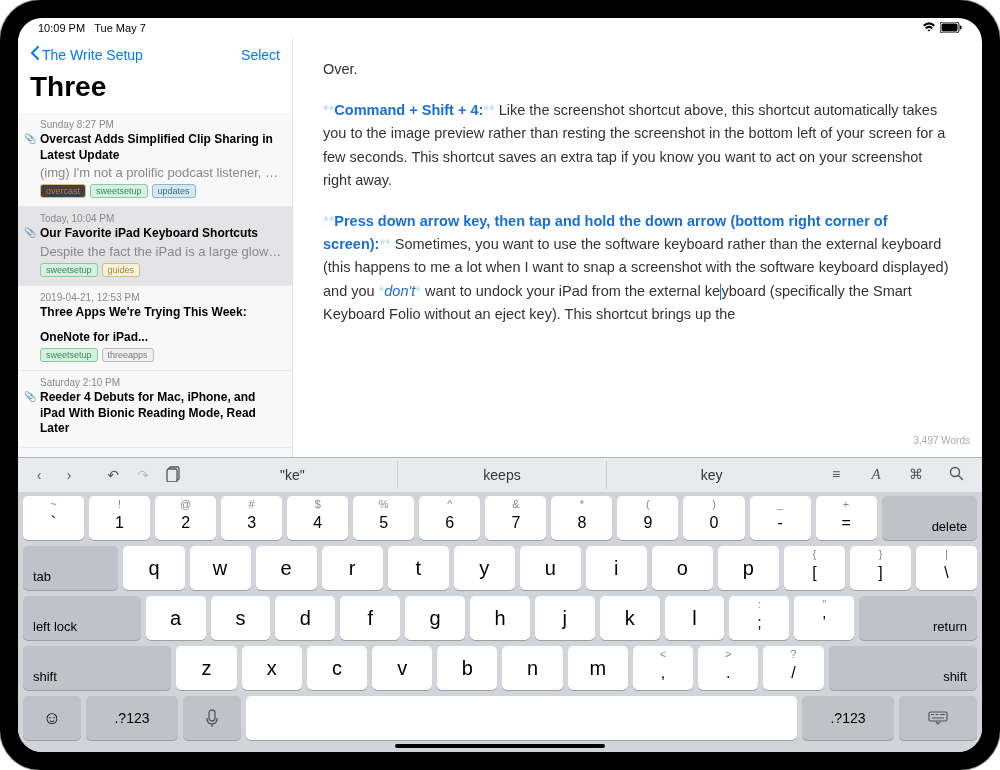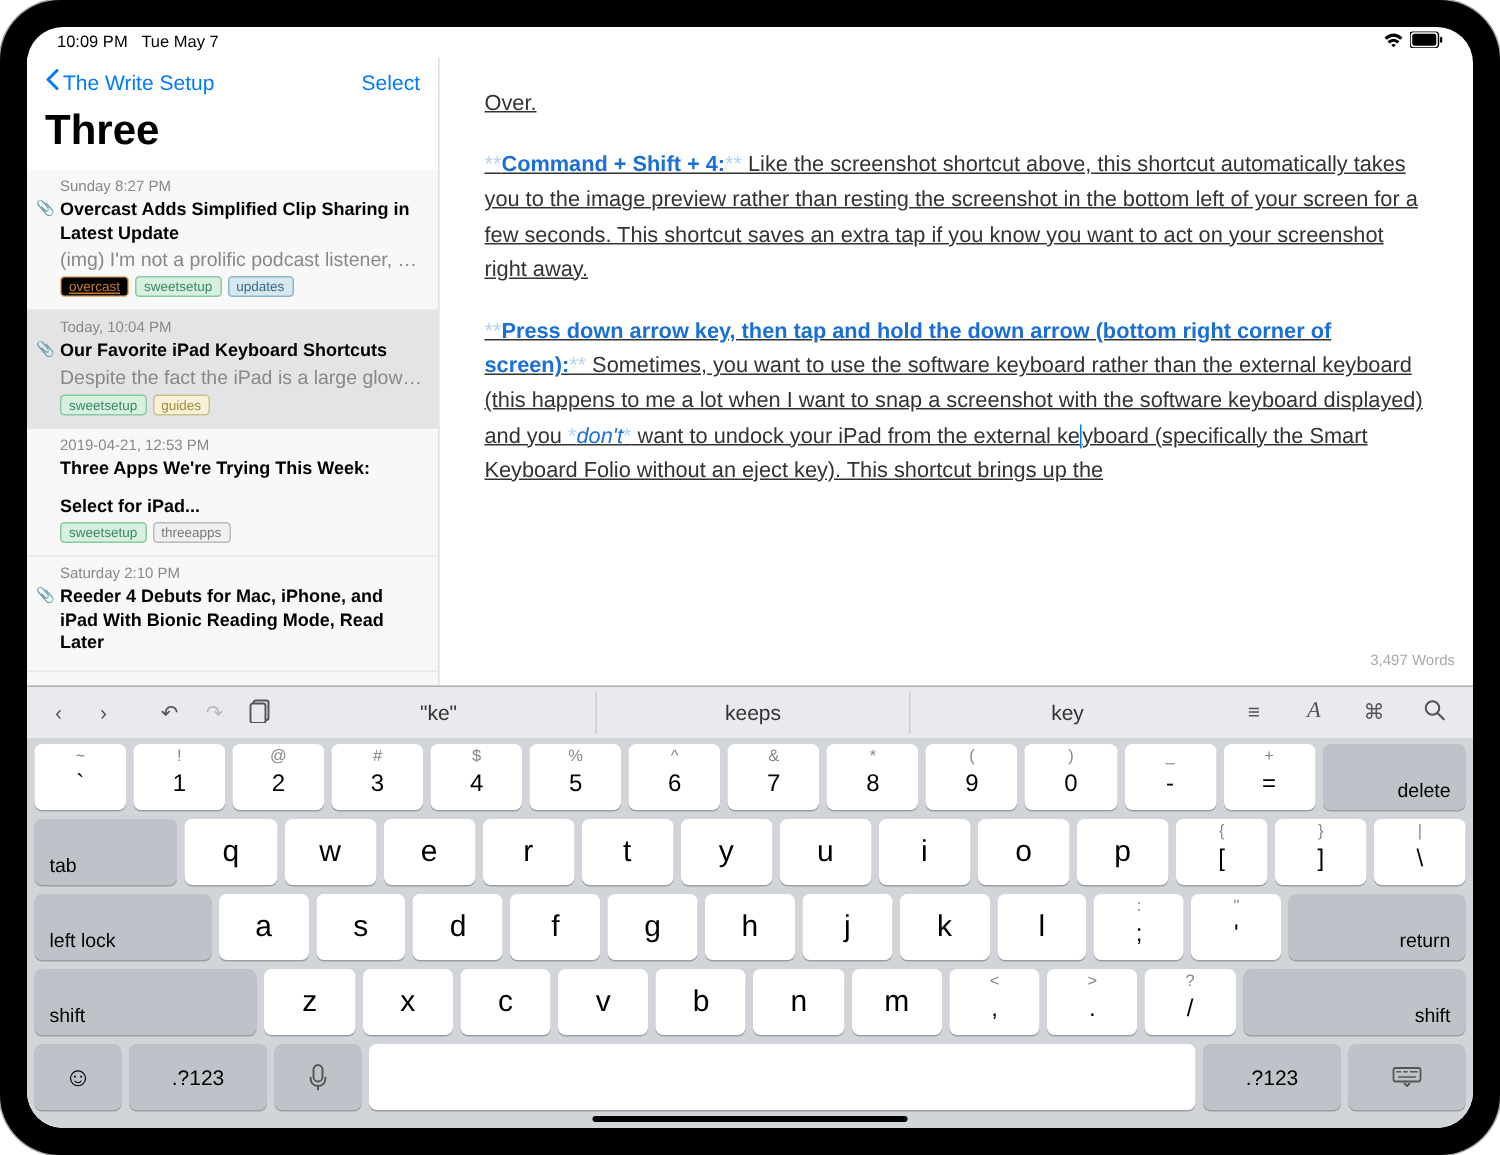--- a/index.html
+++ b/index.html
@@ -15,27 +15,27 @@
 .select-link { color: #007aff; font-size: 14px; }
 .sidebar-title { font-size: 28px; font-weight: 700; padding: 4px 12px 10px; background: #fff; }
 .note-list { flex: 1; overflow-y: auto; }
 .note-item { padding: 6px 10px 8px 22px; border-bottom: 1px solid #e8e8e8; position: relative; font-size: 12px; }
 .note-item.selected { background: #e4e4e6; }
 .note-date { font-size: 10px; color: #888; margin-bottom: 2px; }
 .note-title { font-size: 12px; font-weight: 600; line-height: 1.3; margin-bottom: 2px; }
 .note-preview { font-size: 13px; color: #888; white-space: nowrap; overflow: hidden; text-overflow: ellipsis; margin-bottom: 4px; }
 .note-tags { display: flex; gap: 4px; flex-wrap: wrap; }
 .tag { font-size: 9px; padding: 1px 5px; border-radius: 3px; border: 1px solid; }
-.tag-overcast { background: #000000; color: #c77a2e; border-color: #e8b57a; text-decoration: underline; }
+.tag-overcast { background: #404040; color: #c77a2e; border-color: #e8b57a; }
 .tag-sweetsetup { background: #d8f0e0; color: #3a8a5c; border-color: #8acaa0; }
 .tag-updates { background: #d8e8f0; color: #3a6a8a; border-color: #8ab5ca; }
 .tag-guides { background: #f8f0d8; color: #a08a3a; border-color: #cac08a; }
 .tag-threeapps { background: #f0f0f0; color: #787878; border-color: #bababa; }
 .attach-icon { position: absolute; left: 6px; top: 20px; color: #999; font-size: 10px; }
-.editor { flex: 1; padding: 20px 30px; overflow-y: auto; position: relative; font-size: 14.5px; line-height: 1.6; color: #333; text-decoration: underline; }
+.editor { flex: 1; padding: 20px 30px; overflow-y: auto; position: relative; font-size: 14.5px; line-height: 1.6; color: #333; }
 .editor p { margin-bottom: 18px; }
 .md-bold { color: #1a6fd6; font-weight: 600; }
 .md-star { color: #b8d4f0; }
 .md-italic { color: #1a6fd6; font-style: italic; }
 .cursor { display: inline-block; width: 1.5px; height: 16px; background: #007aff; vertical-align: middle; }
 .word-count { position: absolute; bottom: 8px; right: 12px; font-size: 10px; color: #aaa; }
 .keyboard { background: #d1d4d9; border-top: 1px solid #b0b3b8; }
 .toolbar { height: 34px; background: #e8eaed; display: flex; align-items: center; padding: 0 6px; font-size: 14px; color: #555; }
 .tb-btn { width: 30px; text-align: center; }
 .tb-suggestions { flex: 1; display: flex; justify-content: center; }
@@ -115,21 +115,21 @@
       <div class="note-tags">
         <span class="tag tag-sweetsetup">sweetsetup</span>
         <span class="tag tag-guides">guides</span>
       </div>
     </div>
 
     <div class="note-item">
       <div class="note-date">2019-04-21, 12:53 PM</div>
       <div class="note-title">Three Apps We're Trying This Week:</div>
       <div style="height:8px"></div>
-      <div class="note-title" style="font-weight:600">Select for iPad...</div>
+      <div class="note-title" style="font-weight:600">OneNote for iPad...</div>
       <div class="note-tags">
         <span class="tag tag-sweetsetup">sweetsetup</span>
         <span class="tag tag-threeapps">threeapps</span>
       </div>
     </div>
 
     <div class="note-item">
       <span class="attach-icon">📎</span>
       <div class="note-date">Saturday 2:10 PM</div>
       <div class="note-title">Reeder 4 Debuts for Mac, iPhone, and iPad With Bionic Reading Mode, Read Later</div>

